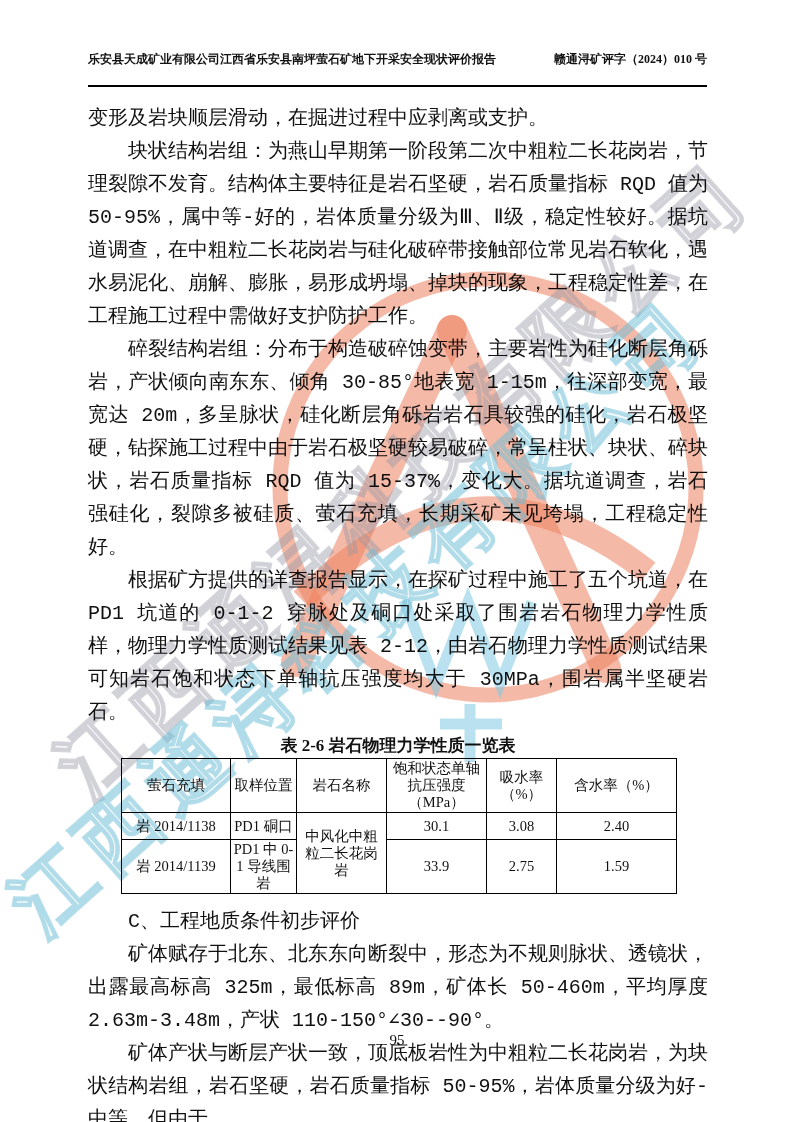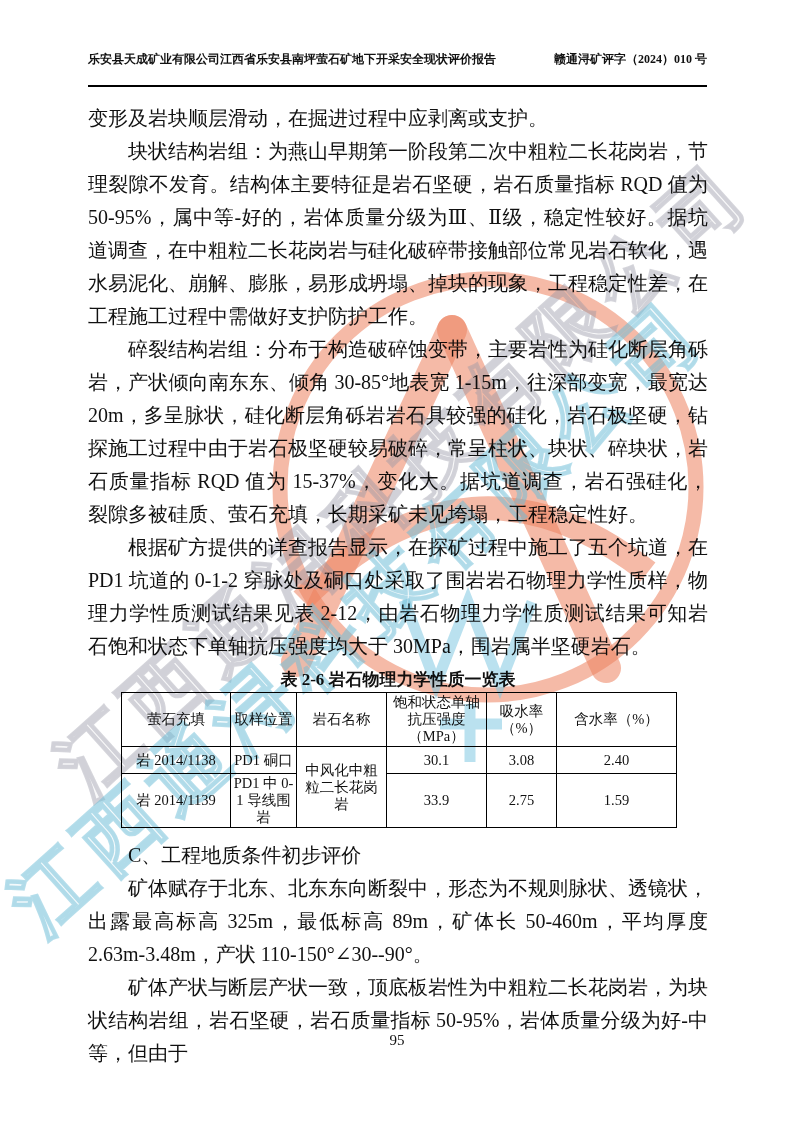--- a/index.html
+++ b/index.html
@@ -13,21 +13,21 @@
     position:absolute;left:88px;width:619px;top:50px;
     display:flex;justify-content:space-between;align-items:flex-end;
     padding-bottom:17px;border-bottom:2px solid #000;
     font-weight:bold;font-size:12px;line-height:18px;white-space:nowrap;
   }
   
   .content{
     position:absolute;left:88px;width:620px;top:102px;
     font-size:20px;line-height:33px;text-align:justify;
   }
-  .content p{margin:0;}
+  .content p{margin:0;font-family:Liberation Mono, monospace;}
   .indent{text-indent:2em;}
   .tbl-caption{
     font-weight:bold;font-size:17px;line-height:25px;text-align:center;
     margin-top:4px;
   }
   table.props{
     border-collapse:collapse;table-layout:fixed;width:555px;margin-left:33px;
     font-size:14.5px;line-height:17px;text-align:center;text-indent:0;
   }
   table.props th,table.props td{

